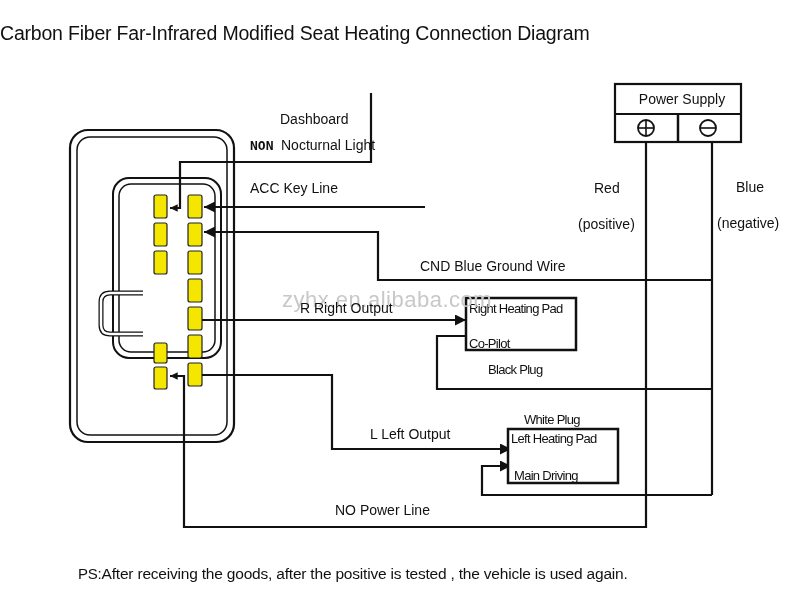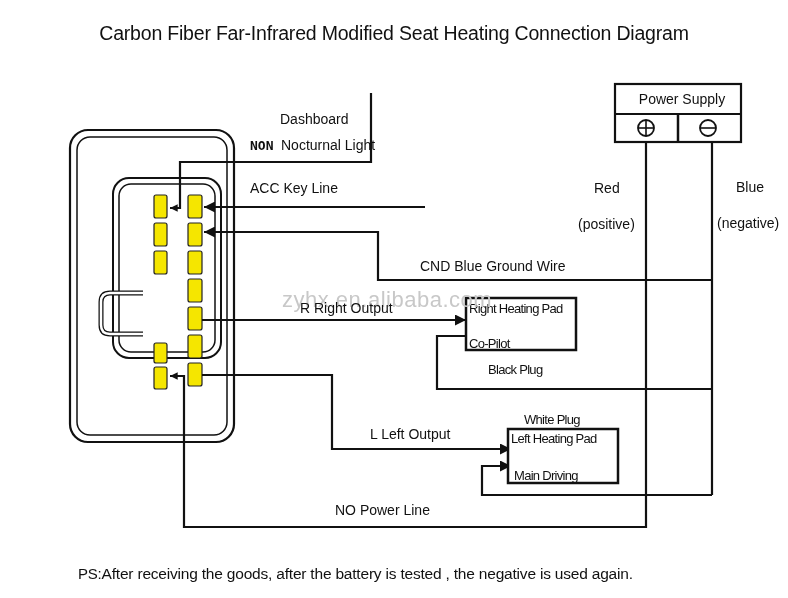--- a/index.html
+++ b/index.html
@@ -1,17 +1,17 @@
 <!DOCTYPE html>
 <html><head>
   <meta charset="utf-8">
   <style>
     html, body { margin: 0; padding: 0; background: #ffffff; }
     body { width: 788px; height: 598px; position: relative; overflow: hidden; font-family: "Liberation Sans", sans-serif; color: #111; }
-    .title { position: absolute; left: 0; top: 22px; width: 788px; text-align: center; font-size: 19.5px; letter-spacing: -0.2px; }
+    .title { position: absolute; left: 0; top: 22px; width: 788px; font-size: 19.5px; letter-spacing: -0.2px; }
     .note { position: absolute; left: 78px; top: 565px; font-size: 15.5px; white-space: nowrap; letter-spacing: -0.2px; }
     .note .ps { font-size: 15px; }
     svg { position: absolute; left: 0; top: 0; }
     svg text { font-family: "Liberation Sans", sans-serif; fill: #111; }
     .lbl { font-size: 14px; }
     .lbl-sm { font-size: 13px; letter-spacing: -0.7px; }
     .wm { font-size: 22px; fill: #c8c8c8 !important; letter-spacing: 0.5px; }
     .non { font-family: "DejaVu Sans Mono", monospace !important; font-weight: bold; font-size: 13px; }
   </style>
 </head>
@@ -115,14 +115,14 @@
   <text x="300" y="313" class="lbl">R  Right Output</text>
   <text x="370" y="439" class="lbl">L Left Output</text>
   <text x="335" y="515" class="lbl">NO Power Line</text>
   <text x="594" y="193" class="lbl">Red</text>
   <text x="578" y="229" class="lbl">(positive)</text>
   <text x="736" y="192" class="lbl">Blue</text>
   <text x="717" y="228" class="lbl">(negative)</text>
 </svg>
 
 <div class="note">
-  <span class="ps">PS:</span><span>After receiving the goods, after the battery is tested , the negative is used again.</span>
+  <span class="ps">PS:</span><span>After receiving the goods, after the positive is tested , the vehicle is used again.</span>
 </div>
 
 </body></html>

